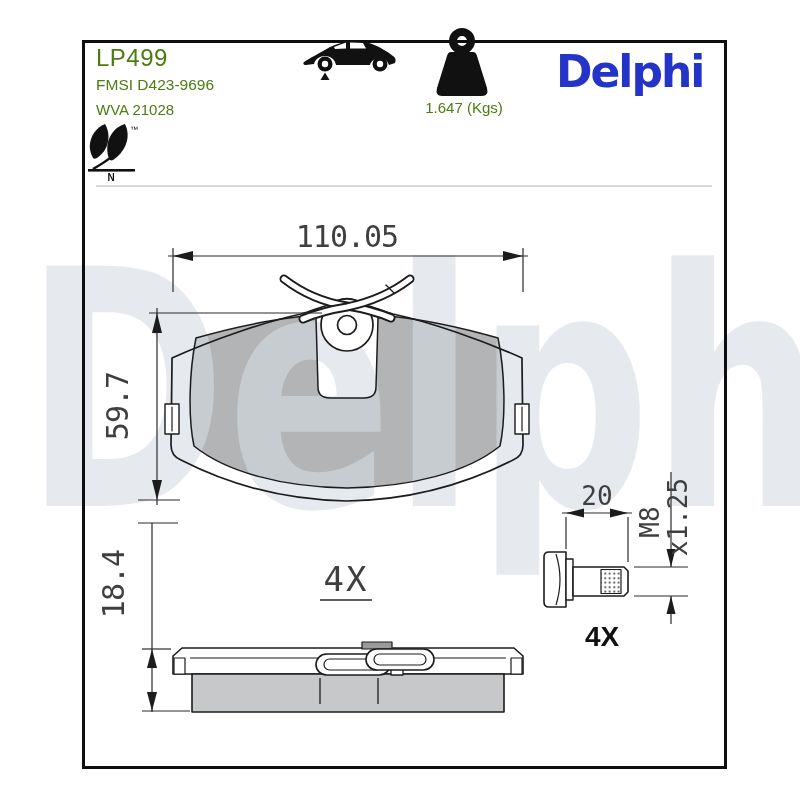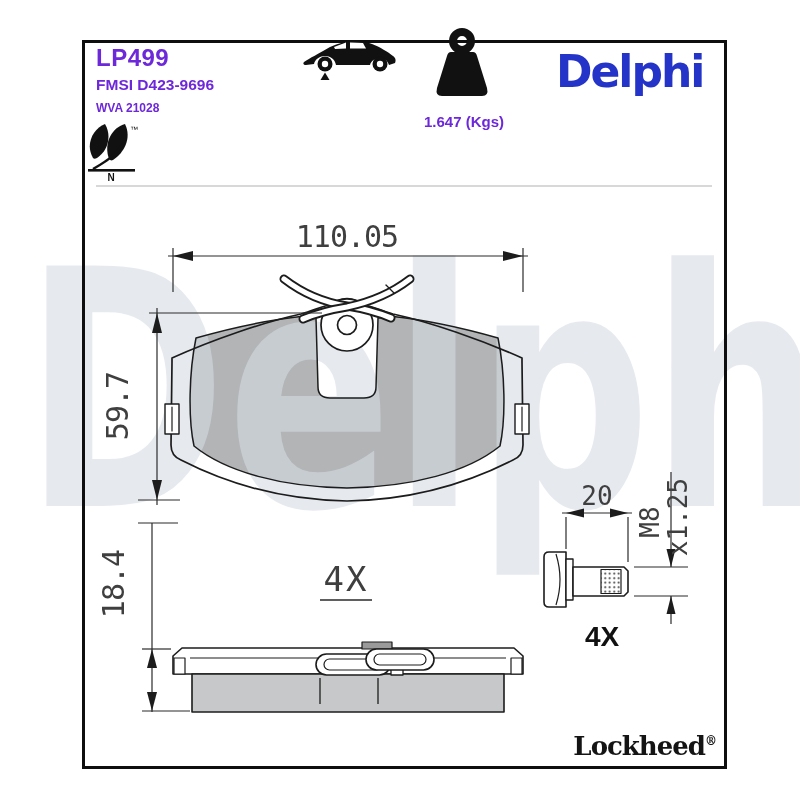--- a/index.html
+++ b/index.html
@@ -1,25 +1,25 @@
 <!DOCTYPE html>
 <html><head>
 <meta charset="utf-8">
 <style>
   html,body{margin:0;padding:0;background:#ffffff;}
   .stage{position:relative;width:800px;height:800px;background:#fff;overflow:hidden;
          font-family:"Liberation Sans","DejaVu Sans",sans-serif;}
   .drawing{position:absolute;left:0;top:0;}
   .frame{position:absolute;left:82px;top:40px;width:639px;height:723px;border:3px solid #0e0e0e;}
-  .hdr{position:absolute;color:#6d28d9;font-weight:bold;white-space:nowrap;}
+  .hdr{position:absolute;color:#4d7c0f;font-weight:normal;white-space:nowrap;}
   .part{left:96px;top:44px;font-size:24px;letter-spacing:0.5px;}
   .fmsi{left:96px;top:76px;font-size:15.5px;}
-  .wva{left:96px;top:101px;font-size:12px;}
+  .wva{left:96px;top:101px;font-size:15px;}
   .e9{left:136px;top:156px;font-size:15.5px;}
-  .wlabel{left:400px;top:99px;width:128px;font-size:15px;text-align:center;margin-top:14px;}
+  .wlabel{left:400px;top:99px;width:128px;font-size:15px;text-align:center;}
   .delphi{position:absolute;left:556px;top:46px;font-size:44px;font-weight:bold;
           color:#2433c8;letter-spacing:-2px;font-family:"DejaVu Sans",sans-serif;}
   .sep{position:absolute;left:96px;top:185px;width:616px;height:2px;background:#d8d8d8;}
   .lockheed{position:absolute;left:460px;top:731px;width:256px;text-align:right;
             font-family:"DejaVu Serif","Liberation Serif",serif;font-weight:bold;
             font-size:26px;color:#141414;letter-spacing:-1px;}
   .lockheed sup{font-size:12px;}
   .icon{position:absolute;}
   .car-icon{left:300px;top:34px;}
   .weight-icon{left:430px;top:28px;}
@@ -201,14 +201,13 @@
     <path fill="#111" d="M 6,36 C -2,22 6,7 18,2 C 25,14 21,29 10,36 C 8,37 7,37 6,36 Z"></path>
     <path fill="#111" d="M 22,37 C 16,20 26,5 38,2 C 45,16 37,31 26,38 C 24,39 23,38 22,37 Z"></path>
     <path fill="none" stroke="#111" stroke-width="2.4" d="M 6,47 C 16,41 26,36 36,22"></path>
     <text x="43" y="10" font-size="8" fill="#111">™</text>
     <rect x="1" y="47" width="47" height="2.6" fill="#111"></rect>
     <text x="24" y="59" font-size="10" font-weight="bold" text-anchor="middle" fill="#111">N</text>
   </svg>
 
   <div class="sep"></div>
 
-  <div class="lockheed"><span>Lockheed</span><sup>®</sup></div>
 </div>
 
 </body></html>

